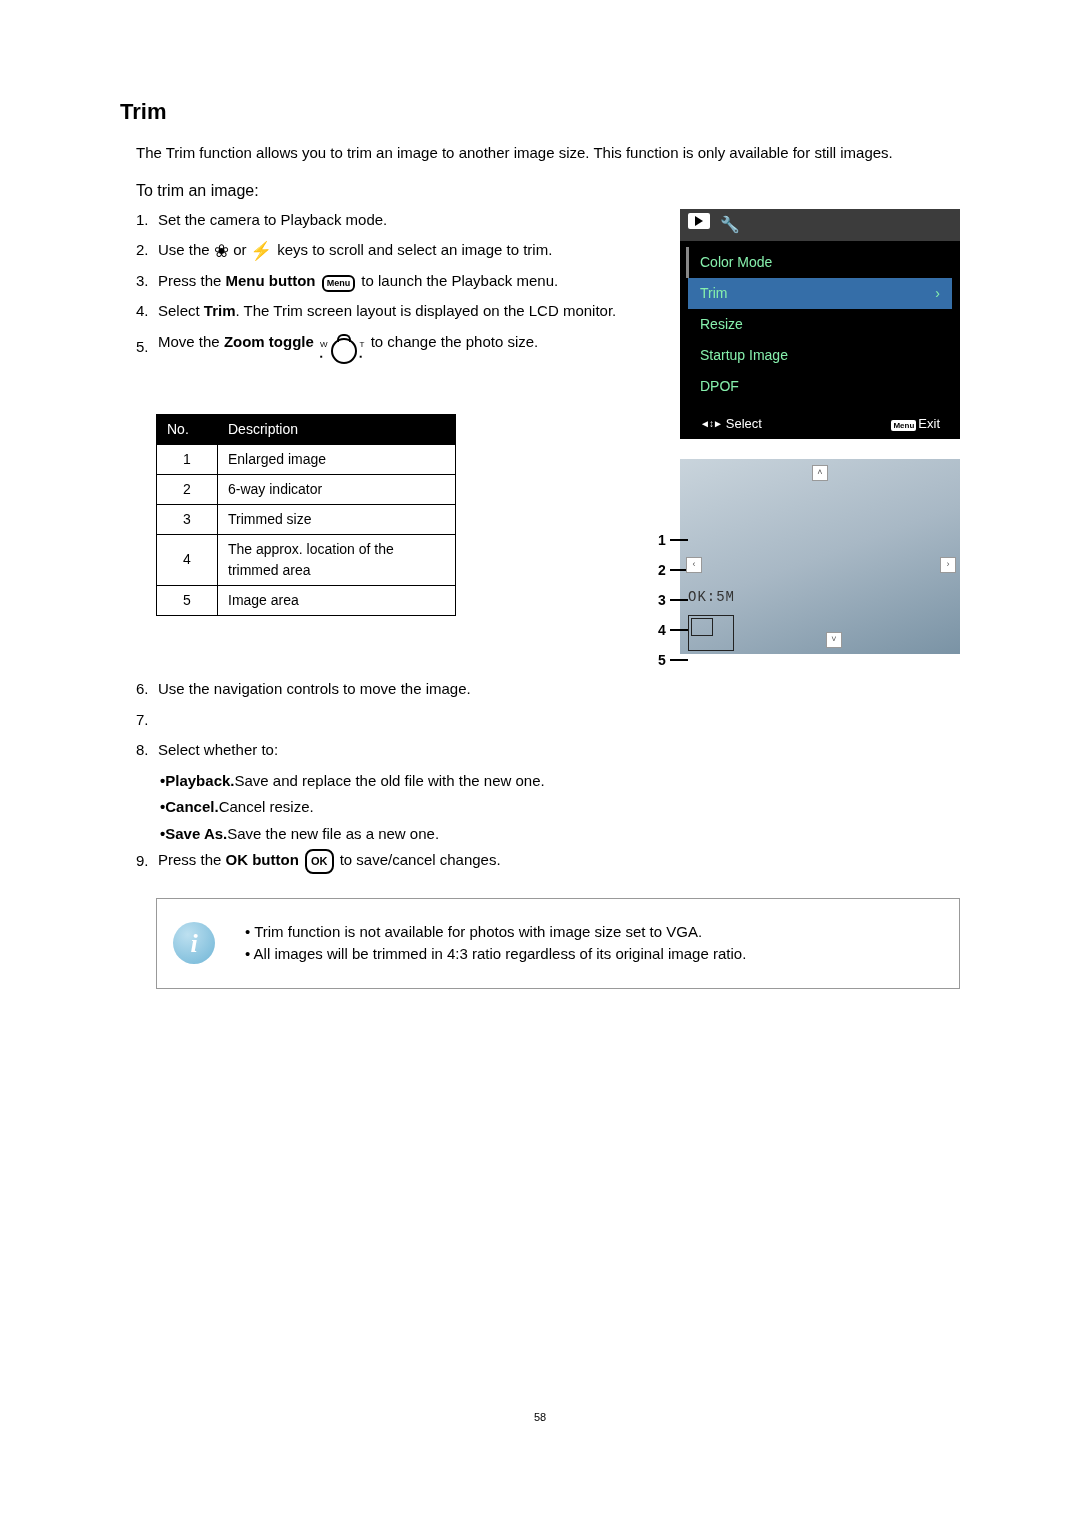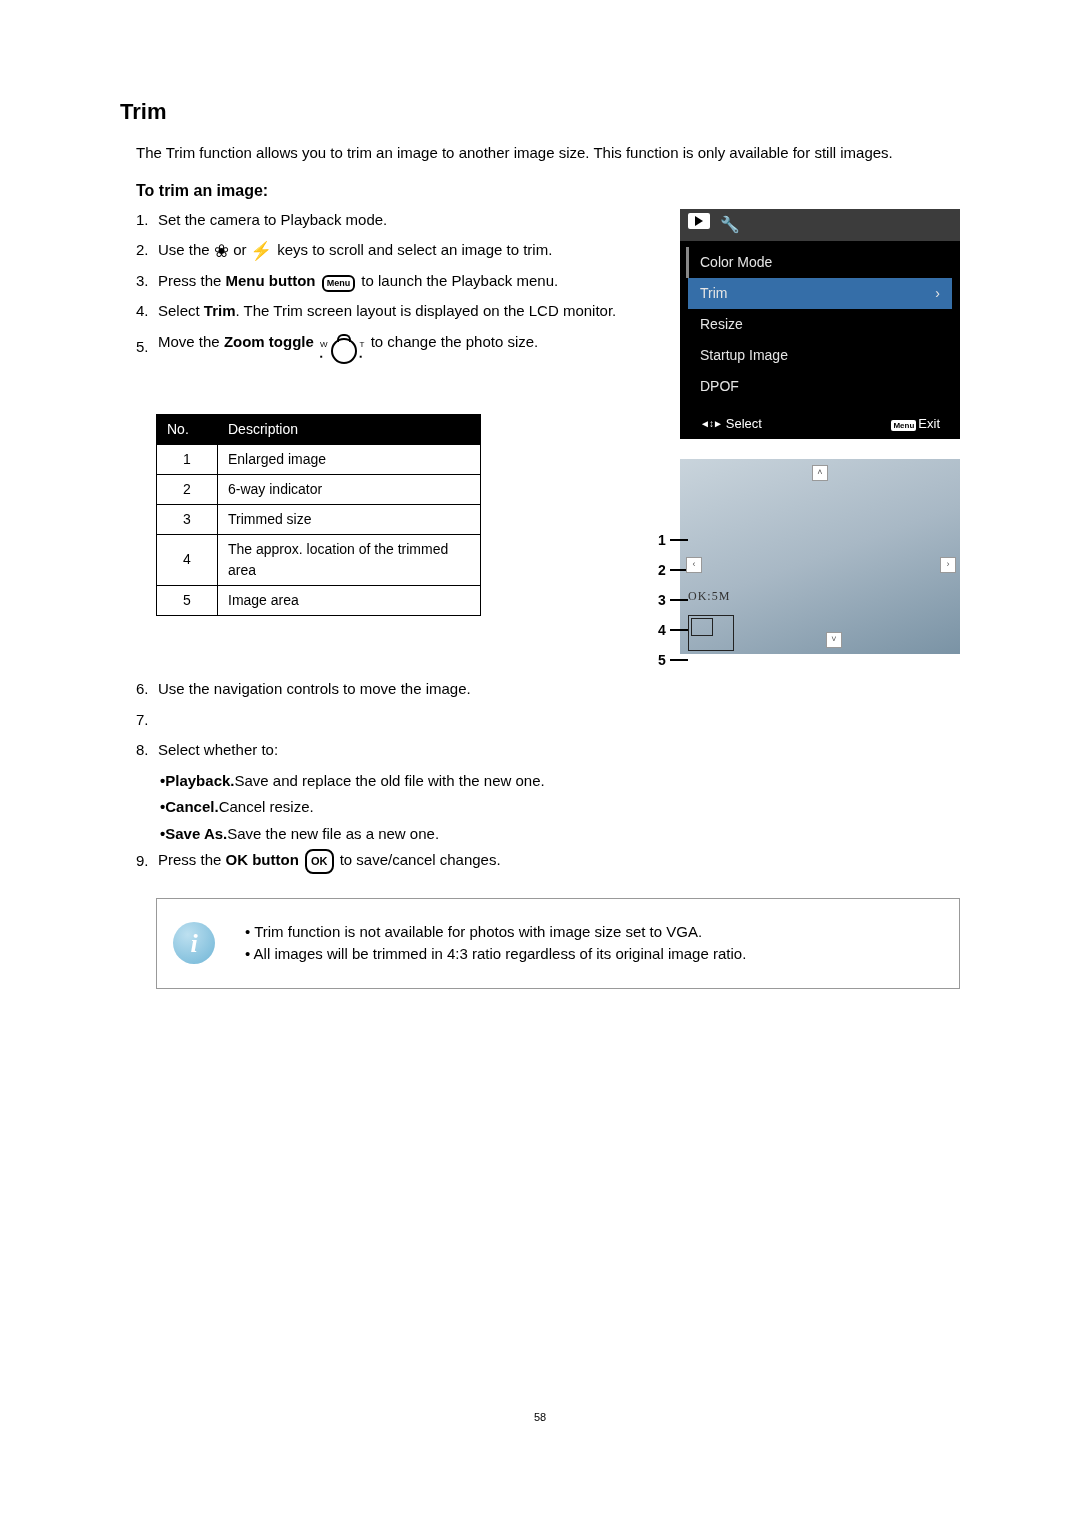--- a/index.html
+++ b/index.html
@@ -1,61 +1,61 @@
 <!DOCTYPE html>
 <html><head>
 <meta charset="utf-8">
 <style>
 body{font-family:Arial,Helvetica,sans-serif;font-size:15px;color:#000;margin:0;padding:95px 120px 50px 120px;line-height:1.5;width:1080px;box-sizing:border-box}
 h2{font-size:22px;font-weight:700;margin:0 0 14px 0}
-h3{font-size:16px;font-weight:700;margin:0 0 6px 16px}
+h3{font-size:16px;font-weight:400;margin:0 0 6px 16px}
 .intro{margin:0 0 14px 16px}
 .two-col{display:flex;gap:24px;align-items:flex-start}
 .left{flex:1}
 .right{width:280px}
 .steps{list-style:none;margin:0 0 0 16px;padding:0}
 .steps li{margin:0 0 8px 0;display:flex;align-items:center}
 .num{width:22px;flex-shrink:0}
 .icon-inline{display:inline-flex;align-items:center;vertical-align:middle}
 .flower{font-size:18px;line-height:1}
 .bolt{font-size:18px;line-height:1}
 .menu-btn{display:inline-block;border:2px solid #000;border-radius:6px;padding:0 3px;font-size:9px;font-weight:700;margin:0 2px}
 .zoom{display:inline-flex;align-items:center;margin:0 2px}
 .zoom-ring{width:22px;height:22px;border:2px solid #000;border-radius:50%;position:relative;margin:0 3px}
 .zoom-ring::before{content:"";position:absolute;width:10px;height:6px;border:2px solid #000;border-bottom:none;border-radius:6px 6px 0 0;top:-6px;left:4px}
 .ok-btn{display:inline-block;border:2px solid #000;border-radius:8px;padding:2px 4px;font-size:11px;font-weight:700;margin:0 2px}
-.desc-table{border-collapse:collapse;margin:50px 0 0 36px;width:325px}
+.desc-table{border-collapse:collapse;margin:50px 0 0 36px;width:300px}
 .desc-table th,.desc-table td{border:1px solid #000;padding:4px 10px;font-size:14px}
 .desc-table th{background:#000;color:#fff;font-weight:400;text-align:left}
 .desc-table td:first-child{text-align:center;width:40px}
 
 .lcd{background:#000;margin:0 0 20px 0}
 .lcd-top{background:#3c3c3c;padding:4px 8px;display:flex;gap:10px}
 .play-icn{width:22px;height:16px;background:#fff;border-radius:2px;display:flex;align-items:center;justify-content:center}
 .play-tri{width:0;height:0;border-left:8px solid #000;border-top:5px solid transparent;border-bottom:5px solid transparent}
 .wrench{color:#fff;font-size:16px}
 .lcd-body{padding:6px 0}
-.lcd-row{padding:5px 20px;color:#e5e5e5;font-size:14px;display:flex;justify-content:space-between;align-items:center}
+.lcd-row{padding:5px 20px;color:#86efac;font-size:14px;display:flex;justify-content:space-between;align-items:center}
 .lcd-row.sel{background:#356ea8;margin:0 8px;padding:5px 12px}
 .lcd-row.first{border-left:3px solid #888;margin-left:6px;padding-left:11px}
 .lcd-foot{background:#000;color:#fff;padding:6px 20px;font-size:13px;display:flex;justify-content:space-between;align-items:center}
 .lcd-foot .sel-g{display:flex;align-items:center;gap:4px}
 .lcd-foot .sel-g::before{content:"◄↕►";font-size:10px;letter-spacing:-1px}
 .menu-badge{background:#fff;color:#000;font-size:8px;padding:1px 2px;border-radius:2px;margin-right:2px;font-weight:700}
 
 .preview{background:linear-gradient(160deg,#c9d4dc 0%,#a8b8c5 50%,#7a93a5 100%);height:195px;position:relative;margin-top:12px}
 .callouts{position:absolute;left:-22px;top:66px;font-weight:700;font-size:14px}
 .callouts div{height:30px;display:flex;align-items:center}
 .callouts div::after{content:"";width:18px;height:1.5px;background:#000;margin-left:4px}
 .arrow-box{position:absolute;width:14px;height:14px;background:#fff;border:1px solid #999;display:flex;align-items:center;justify-content:center;font-size:9px;color:#555}
 .a-up{top:6px;left:50%;transform:translateX(-50%)}
 .a-down{bottom:6px;left:55%;transform:translateX(-50%)}
 .a-left{left:6px;top:98px}
 .a-right{right:4px;top:98px}
-.ok5m{position:absolute;left:8px;top:128px;font-size:12px;color:#333;font-family:Liberation Serif, serif;letter-spacing:1px}
+.ok5m{position:absolute;left:8px;top:128px;font-size:14px;color:#333;font-family:Liberation Mono, monospace;letter-spacing:1px}
 .trim-box{position:absolute;left:8px;top:156px;width:44px;height:34px;border:1.5px solid #222}
 .trim-inner{position:absolute;left:2px;top:2px;width:20px;height:16px;border:1.5px solid #222}
 
 .steps2{margin-top:24px}
 .sub{list-style:none;margin:4px 0 0 24px;padding:0}
 .sub li{margin:4px 0}
 .sub li::before{content:"• ";font-weight:700}
 
 .info-box{border:1px solid #999;margin:24px 0 0 36px;padding:14px 16px;display:flex;gap:22px;align-items:center}
 .info-icn{width:42px;height:42px;border-radius:50%;background:radial-gradient(circle at 35% 30%,#bde0f0,#6fb5d6);display:flex;align-items:center;justify-content:center;font-family:Georgia,serif;font-style:italic;font-size:26px;color:#fff;font-weight:700;flex-shrink:0}

